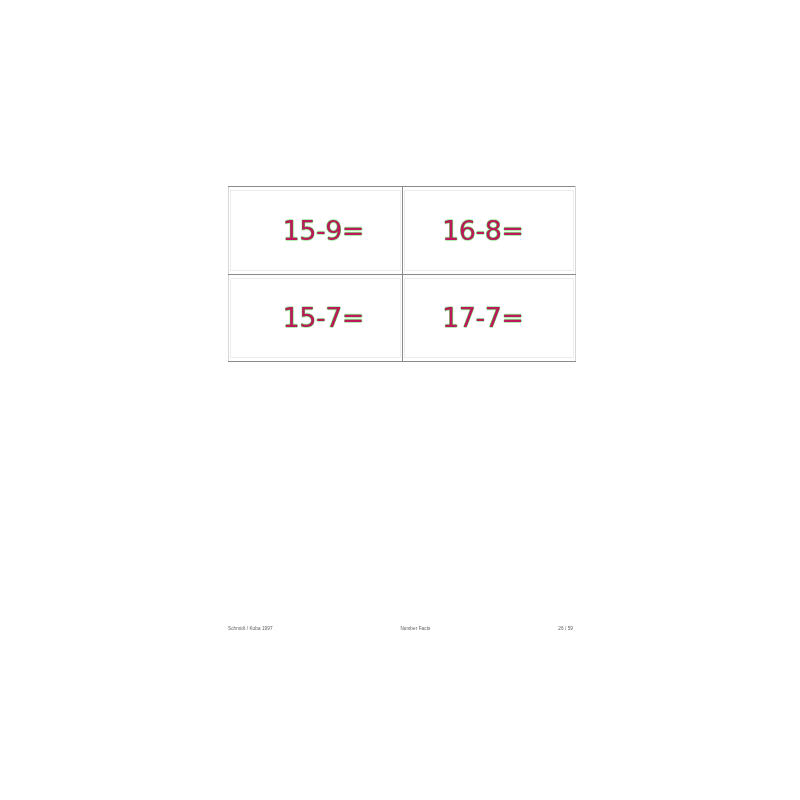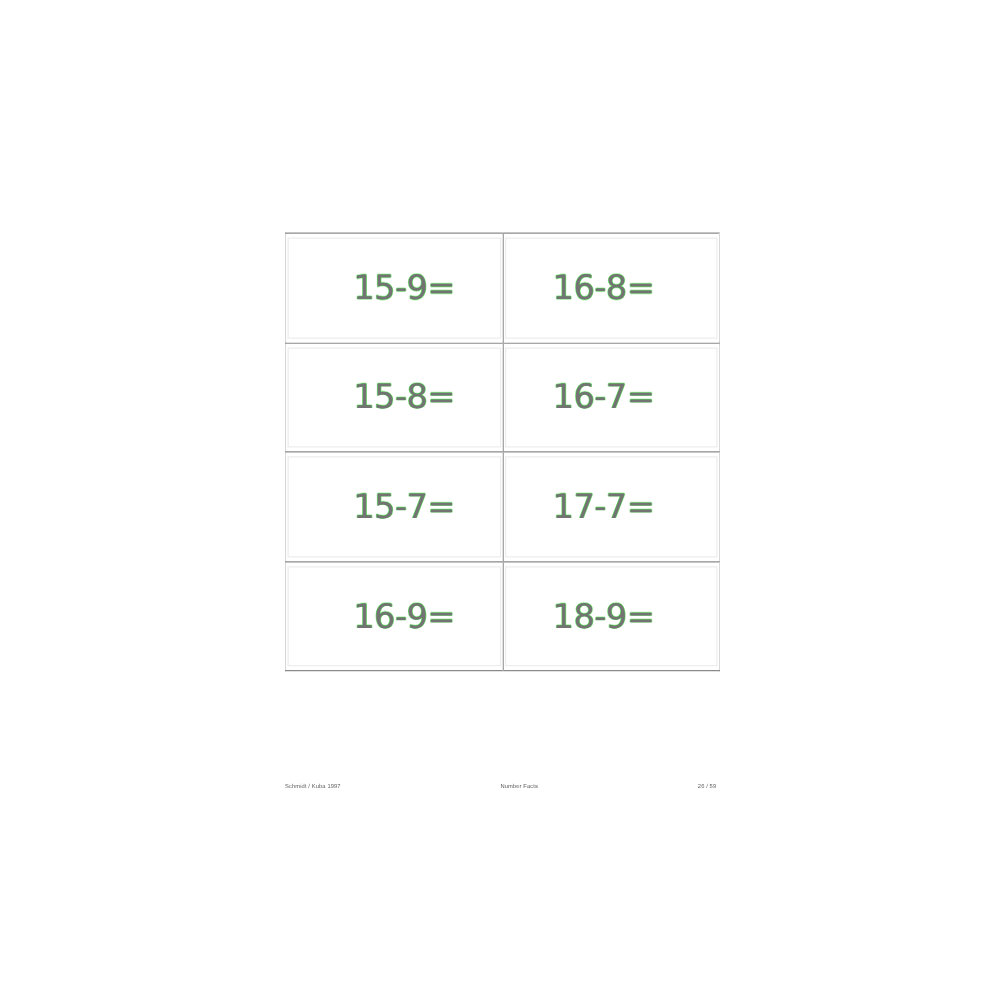--- a/index.html
+++ b/index.html
@@ -80,21 +80,21 @@
     border-right: 1.4px solid #8a8a8a;
   }
 
   .fact {
     display: inline-block;
     font-family: "DejaVu Sans", sans-serif;
     font-size: 27px;
     font-weight: 500;
     letter-spacing: -0.5px;
     line-height: 1;
-    color: #737373;
+    color: #be185d;
     white-space: nowrap;
     position: relative;
     z-index: 2;
     text-shadow:
        0.6px 0 0 rgba(30,203,30,0.55),
       -0.6px 0 0 rgba(30,203,30,0.55),
        0 0.6px 0 rgba(30,203,30,0.35),
        0 -0.6px 0 rgba(30,203,30,0.35);
   }
 
@@ -132,47 +132,31 @@
 
         <tr>
           <td class="col-left">
             <span class="fact">15-9=</span>
           </td>
           <td class="col-right">
             <span class="fact">16-8=</span>
           </td>
         </tr>
 
-        <tr>
-          <td class="col-left">
-            <span class="fact">15-8=</span>
-          </td>
-          <td class="col-right">
-            <span class="fact">16-7=</span>
-          </td>
-        </tr>
 
         <tr>
           <td class="col-left">
             <span class="fact">15-7=</span>
           </td>
           <td class="col-right">
             <span class="fact">17-7=</span>
           </td>
         </tr>
 
 
-        <tr>
-          <td class="col-left">
-            <span class="fact">16-9=</span>
-          </td>
-          <td class="col-right">
-            <span class="fact">18-9=</span>
-          </td>
-        </tr>
 
       </tbody>
     </table>
   </div>
 
   <div id="sheet-footer">
     <span class="foot-left">Schmidt / Kuba 1997</span>
     <span class="foot-center">Number Facts</span>
     <span class="foot-right">26 / 59</span>
   </div>

